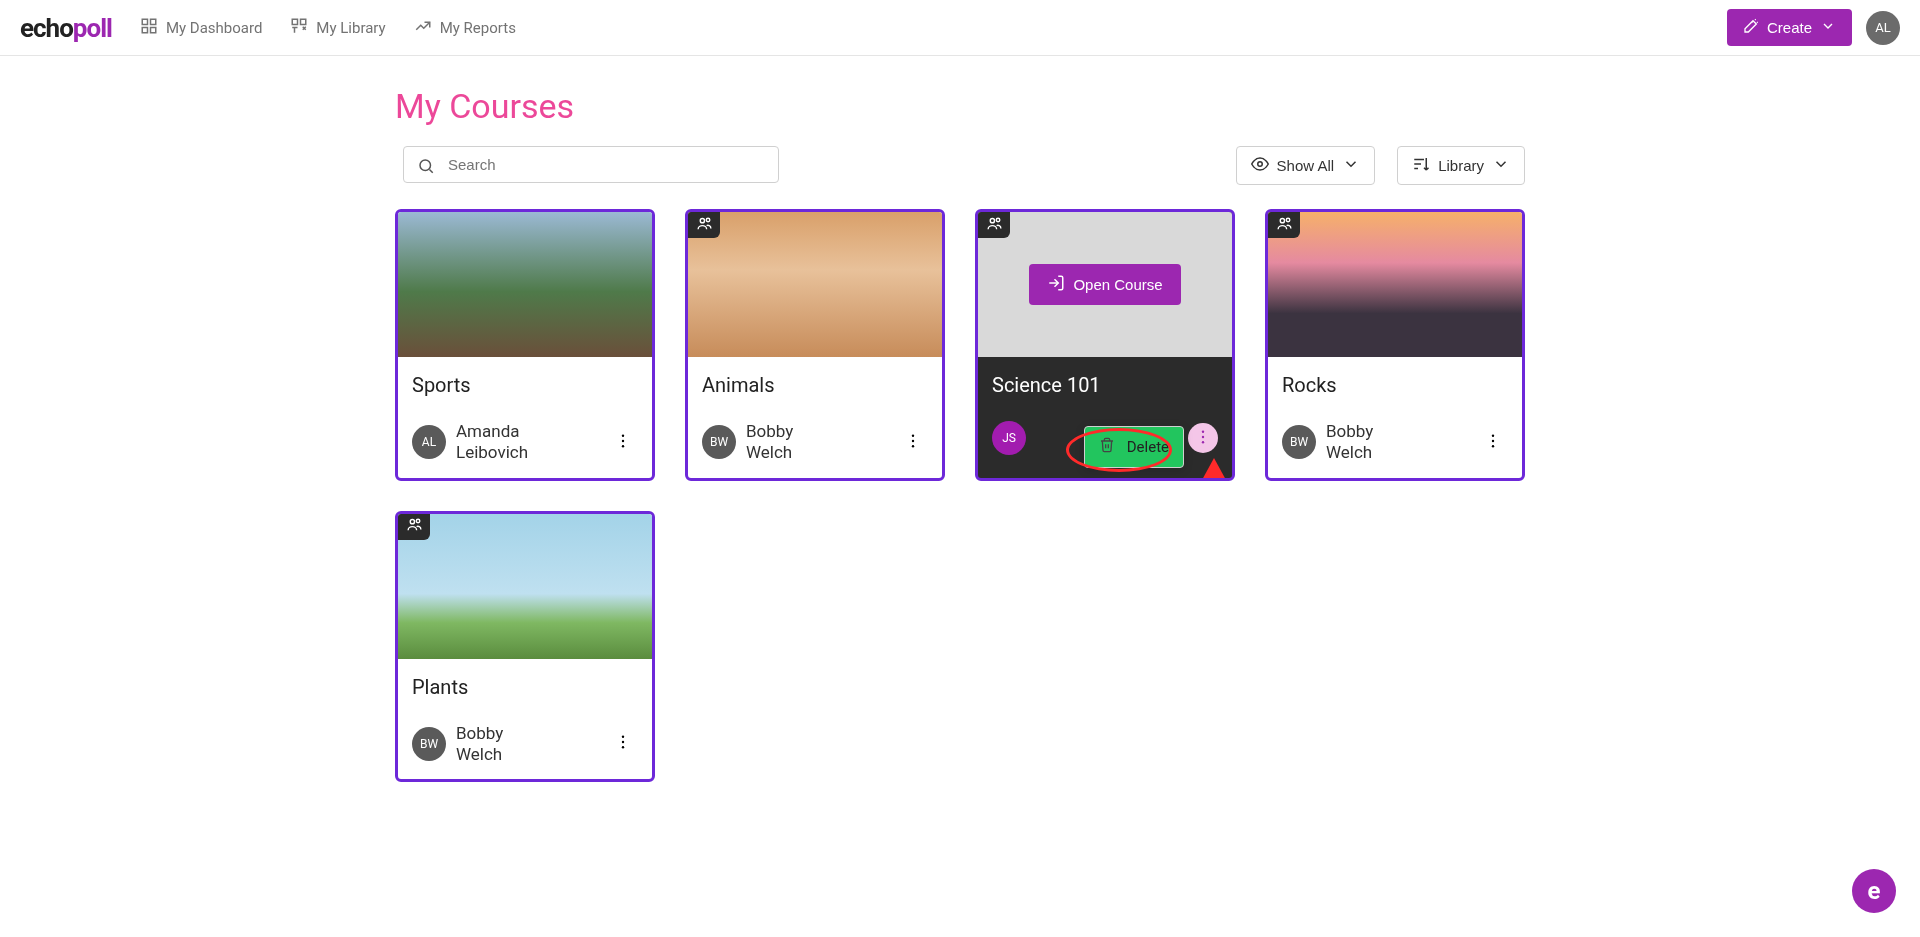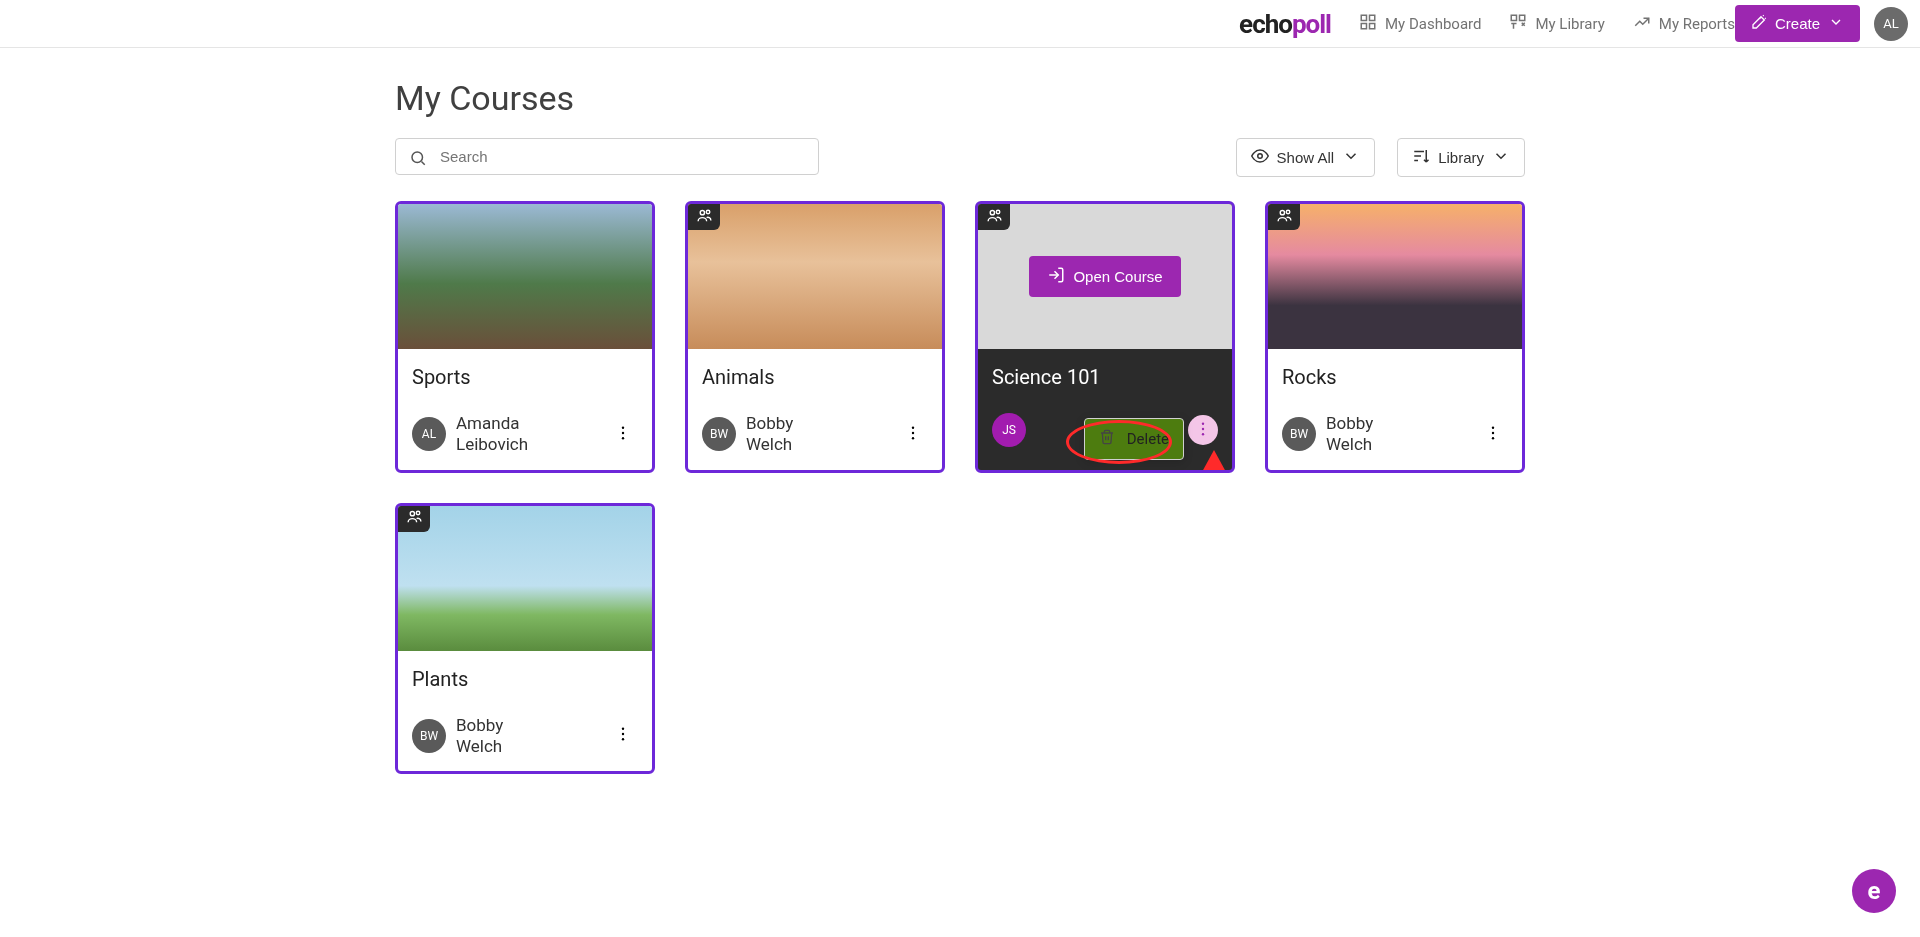--- a/index.html
+++ b/index.html
@@ -1,36 +1,36 @@
 <!DOCTYPE html>
 <html><head>
 <meta charset="utf-8">
 <style>
   * { box-sizing: border-box; margin: 0; padding: 0; }
   body { font-family: -apple-system, BlinkMacSystemFont, "Segoe UI", Roboto, sans-serif; background: #fff; color: #222; }
   
   
-  .header { display: flex; align-items: center; justify-content: flex-end; padding: 8px 12px; border-bottom: 1px solid #e5e5e5; height: 48px; }
+  .header { display: flex; align-items: center; justify-content: space-between; padding: 8px 20px; border-bottom: 1px solid #e5e5e5; height: 56px; }
   .header-left { display: flex; align-items: center; gap: 28px; }
   .logo { font-size: 26px; font-weight: 700; letter-spacing: -1px; cursor: pointer; }
   .logo .logo-echo { color: #222; }
   .logo .logo-poll { color: #9c27b0; }
   .nav { display: flex; gap: 28px; }
   .nav-item { display: flex; align-items: center; gap: 8px; font-size: 15px; color: #737373; cursor: pointer; }
   .nav-item svg { width: 18px; height: 18px; }
   .header-right { display: flex; align-items: center; gap: 14px; }
   .create-btn { display: flex; align-items: center; gap: 8px; background: #9c27b0; color: #fff; border: none; border-radius: 4px; padding: 9px 16px; font-size: 15px; font-weight: 500; cursor: pointer; }
   .create-btn svg { width: 16px; height: 16px; }
   .avatar-top { width: 34px; height: 34px; border-radius: 50%; background: #6b6b6b; color: #fff; display: flex; align-items: center; justify-content: center; font-size: 13px; cursor: pointer; }
 
   
   .main { max-width: 1170px; margin: 0 auto; padding: 30px 20px; }
-  .page-title { font-size: 34px; font-weight: 400; color: #404040; margin-bottom: 20px; }
+  .page-title { font-size: 34px; font-weight: 400; color: #ec4899; margin-bottom: 20px; }
   .toolbar { display: flex; justify-content: space-between; margin-bottom: 24px; gap: 20px; }
-  .search-wrap { position: relative; width: 424px; }
+  .search-wrap { position: relative; width: 376px; margin-left: 8px; }
   .search-wrap svg { position: absolute; left: 14px; top: 50%; transform: translateY(-50%); width: 18px; height: 18px; color: #555; }
   .search-input { width: 100%; border: 1px solid #d0d0d0; border-radius: 4px; padding: 9px 14px 9px 44px; font-size: 15px; outline: none; }
   .toolbar-right { display: flex; gap: 22px; }
   .filter-btn { display: flex; align-items: center; gap: 8px; border: 1px solid #d0d0d0; background: #fff; border-radius: 4px; padding: 8px 14px; font-size: 15px; color: #333; cursor: pointer; }
   .filter-btn svg { width: 18px; height: 18px; }
 
   
   .grid { display: grid; grid-template-columns: repeat(4, 1fr); gap: 30px; }
   .card { border: 3px solid #6d28d9; border-radius: 6px; overflow: hidden; background: #fff; position: relative; }
   .card .thumb { height: 145px; position: relative; background-size: cover; background-position: center; }
@@ -49,21 +49,21 @@
   .card.active { background: #2b2b2b; color: #fff; }
   .card.active .thumb { background: #d9d9d9; display: flex; align-items: center; justify-content: center; }
   .card.active .card-title { color: #fff; }
   .card.active .owner-avatar { background: #a21caf; }
   .open-course-btn { background: #9c27b0; color: #fff; border: none; border-radius: 4px; padding: 10px 18px; font-size: 15px; font-weight: 500; display: flex; align-items: center; gap: 8px; cursor: pointer; }
   .open-course-btn svg { width: 18px; height: 18px; }
   .card.active .more-btn { background: #f4c6e8; }
   .card.active .more-btn svg { color: #9c27b0; }
 
   
-  .popover { position: absolute; right: 48px; bottom: 10px; background: #4d7c0f; border: 1px solid #d0d0d0; border-radius: 4px; box-shadow: 0 2px 10px rgba(0,0,0,0.15); padding: 10px 14px; display: flex; align-items: center; gap: 12px; cursor: pointer; }
+  .popover { position: absolute; right: 48px; bottom: 10px; background: #22c55e; border: 1px solid #d0d0d0; border-radius: 4px; box-shadow: 0 2px 10px rgba(0,0,0,0.15); padding: 10px 14px; display: flex; align-items: center; gap: 12px; cursor: pointer; }
   .popover svg { width: 16px; height: 16px; color: #444; }
   .popover span { font-size: 15px; color: #222; }
 
   
   .annot-ellipse { position: absolute; border: 3px solid #ff2a2a; border-radius: 50%; pointer-events: none; }
   .annot-arrow { position: absolute; pointer-events: none; }
 
   
   .fab { position: fixed; right: 24px; bottom: 24px; width: 44px; height: 44px; border-radius: 50%; background: #9c27b0; color: #fff; display: flex; align-items: center; justify-content: center; font-weight: 700; font-size: 24px; cursor: pointer; }
 

